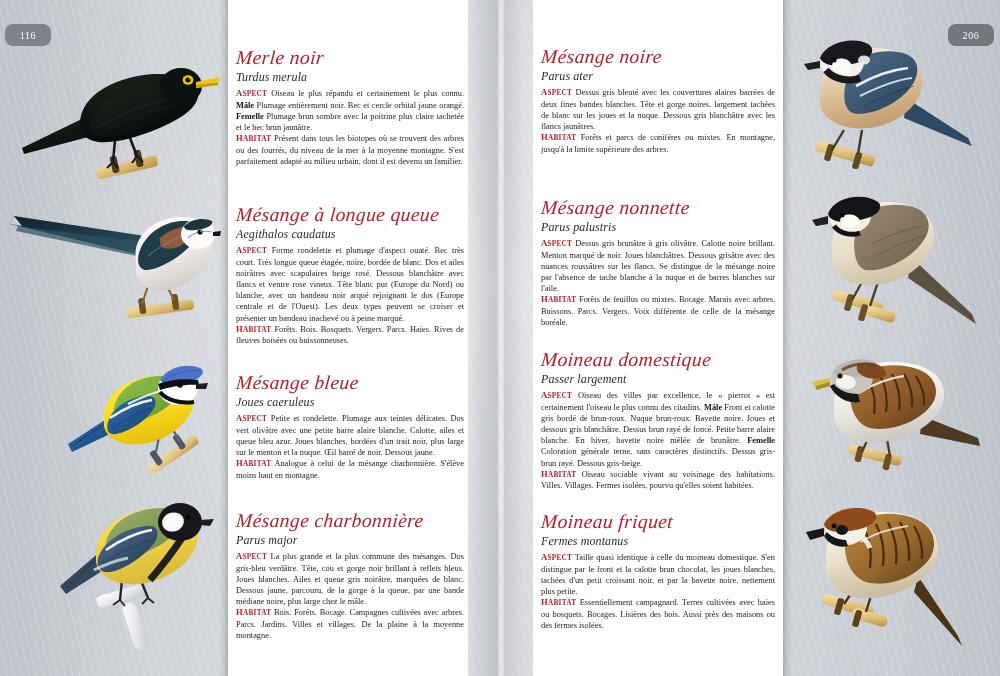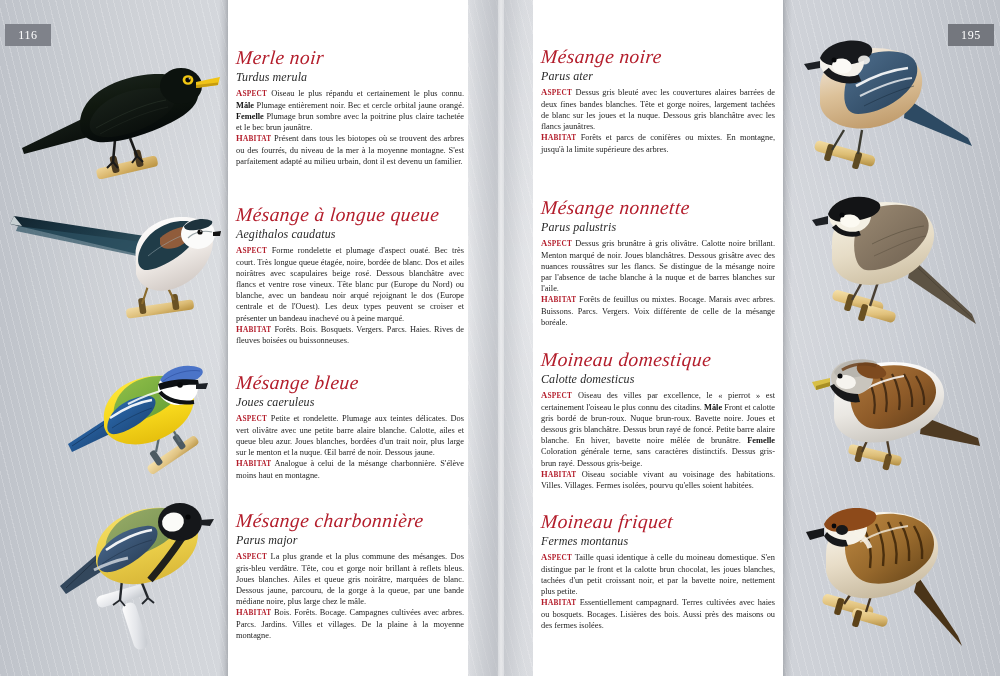--- a/index.html
+++ b/index.html
@@ -53,23 +53,24 @@
   .gutter .spinecore{
     position:absolute;left:30px;top:0;width:6px;height:100%;
     background:linear-gradient(90deg,rgba(255,255,255,.55),rgba(255,255,255,.9),rgba(255,255,255,.55));
     opacity:.65;
   }
 
   
   .pagetab{
     position:absolute;z-index:8;width:46px;height:22px;
     background:#7f828a;color:#ffffff;
-    font-size:12px;letter-spacing:.6px;
+    font-size:10px;letter-spacing:.6px;
     display:flex;align-items:center;justify-content:center;
     font-family:"Liberation Serif",serif;
+    border-radius:8px;
   }
   .pagetab.l{left:5px;top:24px;}
   .pagetab.r{left:948px;top:24px;background:#74777e;}
 
   
   .entry{position:absolute;z-index:5;}
   .entry .common{
     font-family:"Liberation Serif",serif;
     font-style:italic;
     color:#b31d2b;
@@ -598,34 +599,34 @@
     <div class="common">Mésange nonnette</div>
     <div class="latin">Parus palustris</div>
     <div class="body">
       <p><span class="sc"><span class="big">A</span>SPECT</span> <span>Dessus gris brunâtre à gris olivâtre. Calotte noire brillant. Menton marqué de noir. Joues blanchâtres. Dessous grisâtre avec des nuances roussâtres sur les flancs. Se distingue de la mésange noire par l'absence de tache blanche à la nuque et de barres blanches sur l'aile.</span><br>
       <span class="sc"><span class="big">H</span>ABITAT</span> <span>Forêts de feuillus ou mixtes. Bocage. Marais avec arbres. Buissons. Parcs. Vergers. Voix différente de celle de la mésange boréale.</span></p>
     </div>
   </div>
 
   <div class="entry" style="left:541px;top:350px;width:234px;">
     <div class="common">Moineau domestique</div>
-    <div class="latin">Calotte domesticus</div>
+    <div class="latin">Passer largement</div>
     <div class="body">
       <p><span class="sc"><span class="big">A</span>SPECT</span> <span>Oiseau des villes par excellence, le « pierrot » est certainement l'oiseau le plus connu des citadins.</span>
       <b class="sex">Mâle</b> <span>Front et calotte gris bordé de brun-roux. Nuque brun-roux. Bavette noire. Joues et dessous gris blanchâtre. Dessus brun rayé de foncé. Petite barre alaire blanche. En hiver, bavette noire mêlée de brunâtre.</span>
       <b class="sex">Femelle</b> <span>Coloration générale terne, sans caractères distinctifs. Dessus gris-brun rayé. Dessous gris-beige.</span><br>
       <span class="sc"><span class="big">H</span>ABITAT</span> <span>Oiseau sociable vivant au voisinage des habitations. Villes. Villages. Fermes isolées, pourvu qu'elles soient habitées.</span></p>
     </div>
   </div>
 
   <div class="entry" style="left:541px;top:512px;width:234px;">
     <div class="common">Moineau friquet</div>
     <div class="latin">Fermes montanus</div>
     <div class="body">
       <p><span class="sc"><span class="big">A</span>SPECT</span> <span>Taille quasi identique à celle du moineau domestique. S'en distingue par le front et la calotte brun chocolat, les joues blanches, tachées d'un petit croissant noir, et par la bavette noire, nettement plus petite.</span><br>
       <span class="sc"><span class="big">H</span>ABITAT</span> <span>Essentiellement campagnard. Terres cultivées avec haies ou bosquets. Bocages. Lisières des bois. Aussi près des maisons ou des fermes isolées.</span></p>
     </div>
   </div>
 
   <div class="pagetab l">116</div>
-  <div class="pagetab r">195</div>
+  <div class="pagetab r">206</div>
 
 </div>
 
 </body></html>

